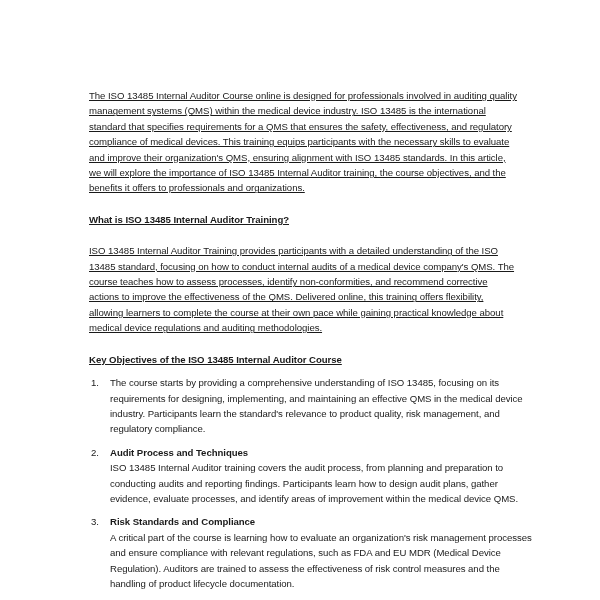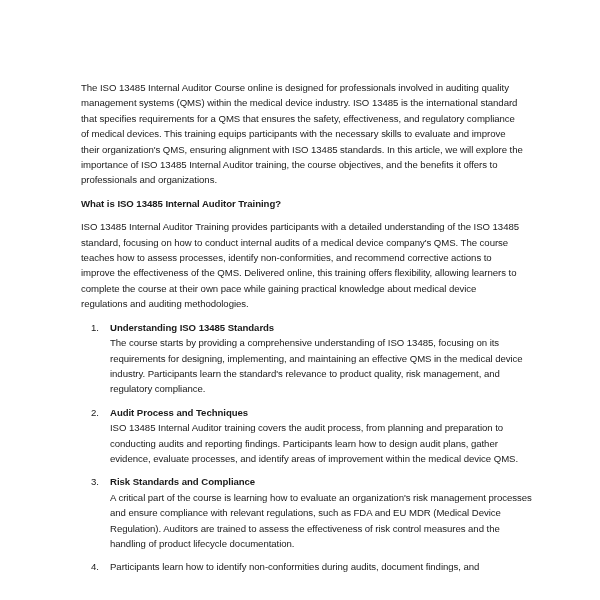--- a/index.html
+++ b/index.html
@@ -18,21 +18,22 @@
     .page {
       position: absolute;
       left: 73px;
       top: 72px;
       width: 460px;
       font-size: 9.6px;
       line-height: 15.4px;
       letter-spacing: -0.05px;
     }
     p {
-      margin: 8px;
+      margin: 16px;
+      text-decoration: underline;
     }
     .para {
       margin-bottom: 8px;
     }
     .heading {
       font-weight: bold;
       margin-bottom: 8px;
     }
     ol {
       margin: 0;
@@ -56,25 +57,25 @@
   </style>
 </head>
 <body>
 
 <div class="page">
   <p class="para">The ISO 13485  Internal Auditor Course online is designed for professionals involved in auditing quality management systems (QMS) within the medical device industry. ISO 13485 is the international standard that specifies requirements for a QMS that ensures the safety, effectiveness, and regulatory compliance of medical devices. This training equips participants with the necessary skills to evaluate and improve their organization's QMS, ensuring alignment with ISO 13485 standards. In this article, we will explore the importance of ISO 13485  Internal Auditor training, the course objectives, and the benefits it offers to professionals and organizations.</p>
 
   <p class="heading">What is ISO 13485  Internal Auditor Training?</p>
   <p class="para">ISO 13485  Internal Auditor Training provides participants with a detailed understanding of the ISO 13485  standard, focusing on how to conduct internal audits of a medical device company's QMS. The course teaches how to assess processes, identify non-conformities, and recommend corrective actions to improve the effectiveness of the QMS. Delivered online, this training offers flexibility, allowing learners to complete the course at their own pace while gaining practical knowledge about medical device regulations and auditing methodologies.</p>
 
+  <p class="heading">Key Objectives of the ISO 13485  Internal Auditor Course</p>
 
   <ol>
     <li class="obj">
       <span class="num">1.</span>
-      <span class="obj-title">Understanding ISO 13485 Standards</span>
       <span class="obj-body">The course starts by providing a comprehensive understanding of ISO 13485,  focusing on its requirements for designing, implementing, and maintaining an effective QMS in the medical device industry. Participants learn the standard's relevance to product quality, risk management, and regulatory compliance.</span>
     </li>
     <li class="obj">
       <span class="num">2.</span>
       <span class="obj-title">Audit Process and Techniques</span>
       <span class="obj-body">ISO 13485  Internal Auditor training covers the audit process, from planning and preparation to conducting audits and reporting findings. Participants learn how to design audit plans, gather evidence, evaluate processes, and identify areas of improvement within the medical device QMS.</span>
     </li>
     <li class="obj">
       <span class="num">3.</span>
       <span class="obj-title">Risk Standards and Compliance</span>

